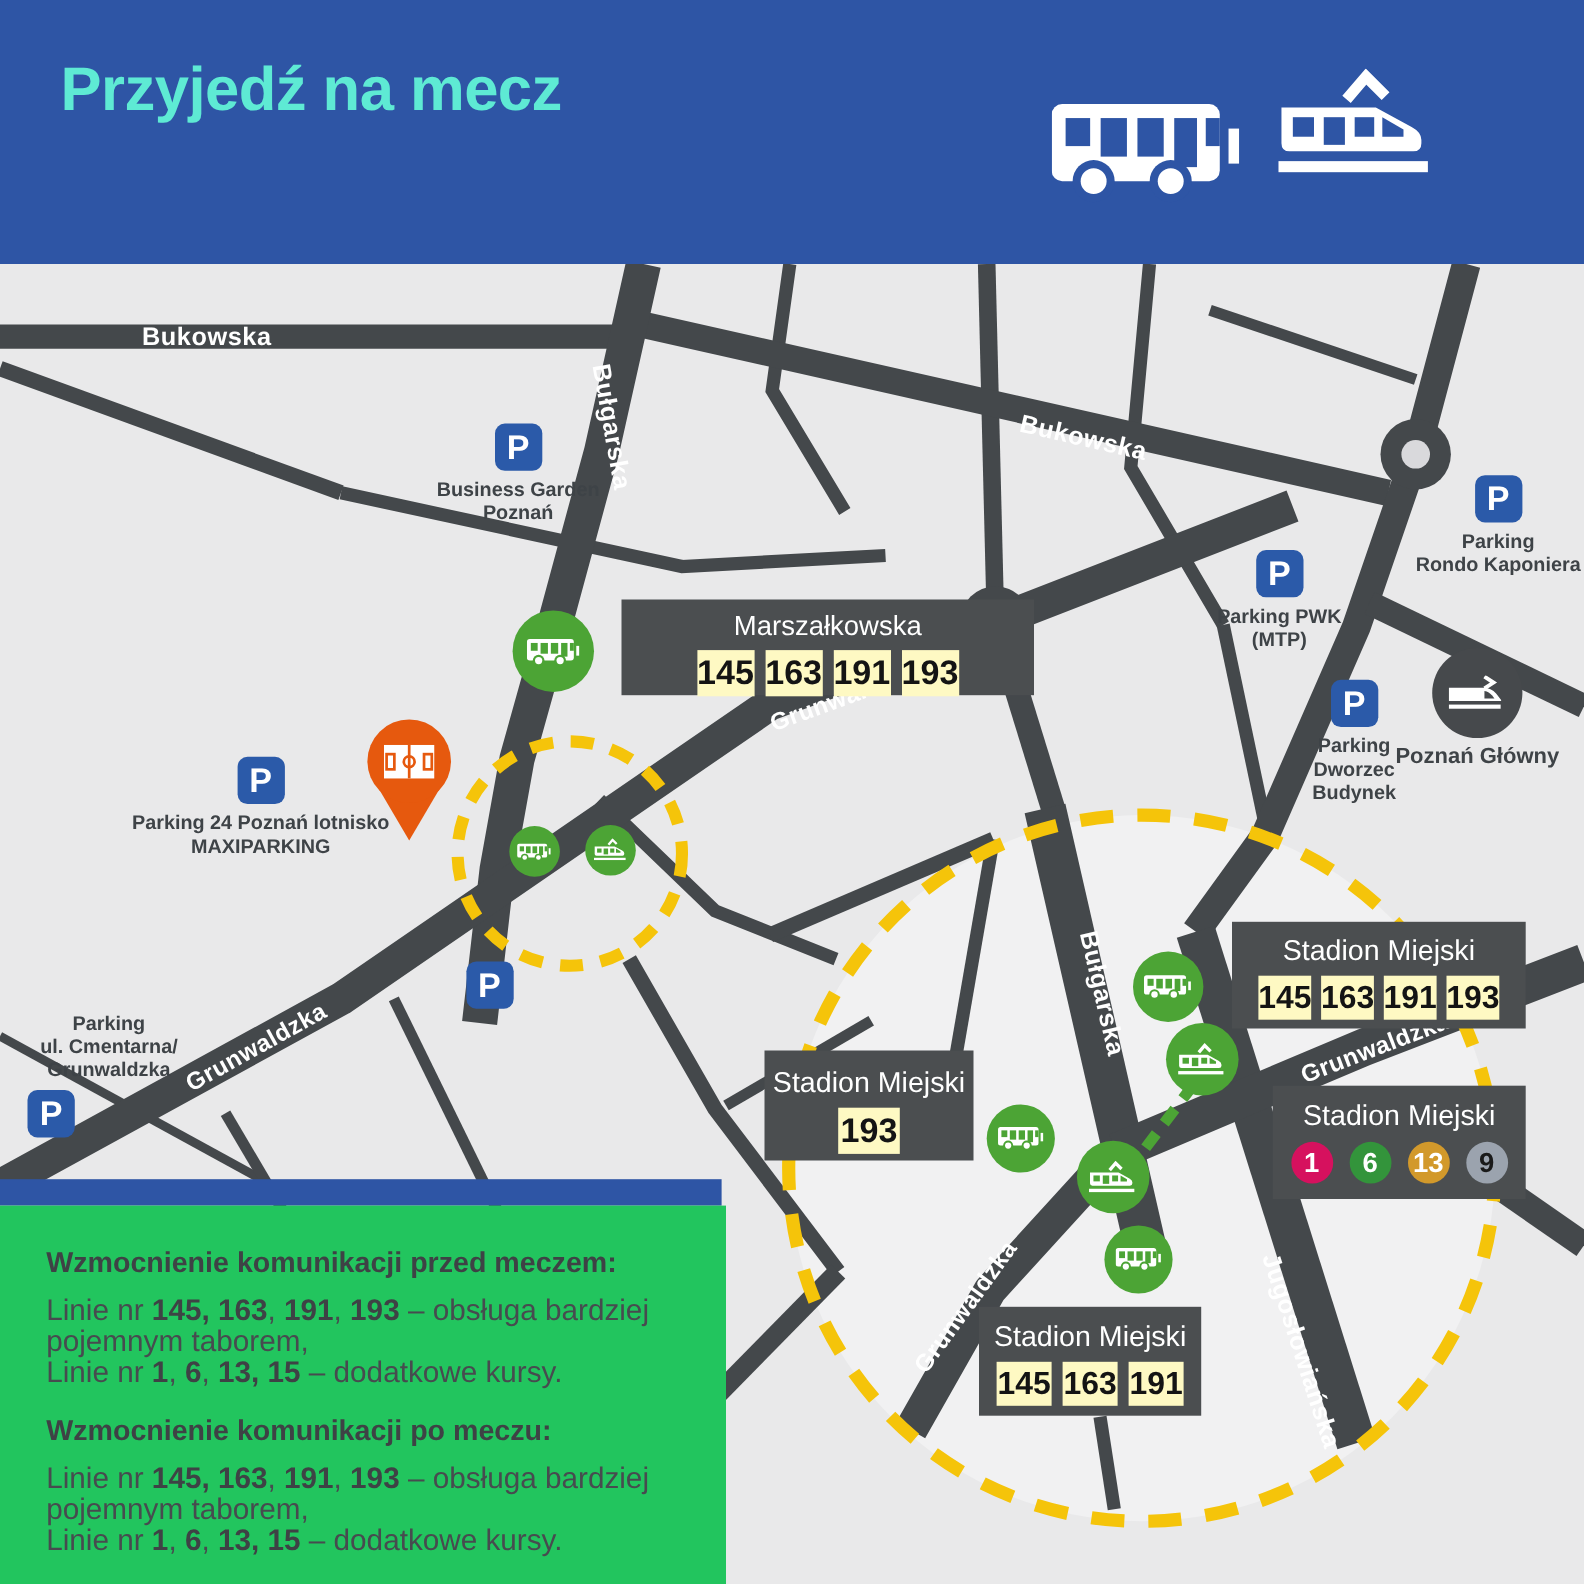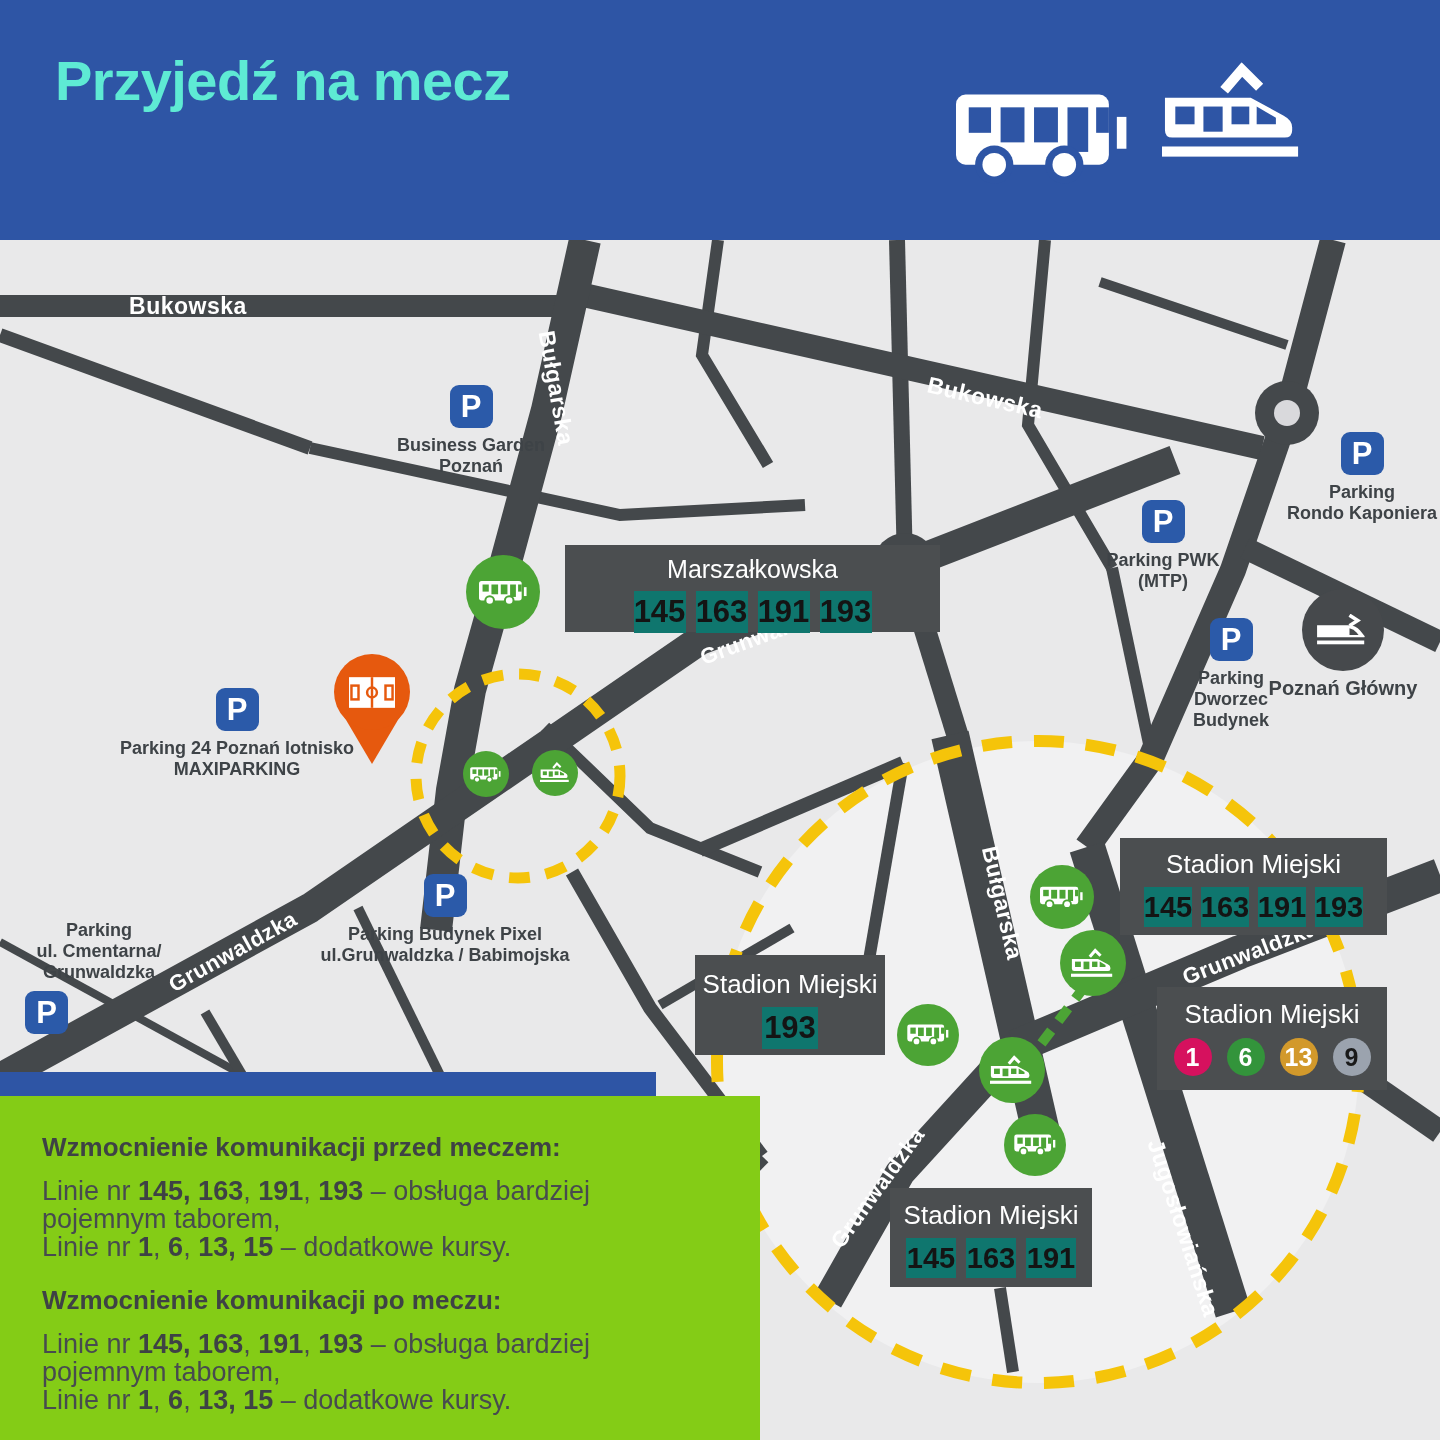--- a/index.html
+++ b/index.html
@@ -37,37 +37,37 @@
 
   
   .station-label{position:absolute;color:#3E4347;font-weight:bold;font-size:20px;
                  text-align:center;transform:translateX(-50%);white-space:nowrap;}
 
   
   .stopbox{position:absolute;background:#4B4E50;color:#FFFFFF;text-align:center;
            box-sizing:border-box;}
   .stop-title{font-weight:normal;font-size:26px;}
   .chip-row{display:flex;justify-content:center;gap:10px;margin-top:7px;}
-  .chip{background:#0f766e;color:#141414;font-weight:bold;display:flex;
+  .chip{background:#fef9c3;color:#141414;font-weight:bold;display:flex;
         align-items:center;justify-content:center;}
   .chip.c52{width:52px;height:42px;font-size:31px;}
   .chip.c48{width:48px;height:40px;font-size:29px;}
   .chip.c50{width:50px;height:40px;font-size:29px;}
   .chip.c56{width:56px;height:42px;font-size:31px;}
   .lcircle{width:38px;height:38px;border-radius:50%;font-weight:bold;font-size:25px;
            display:flex;align-items:center;justify-content:center;}
   .lc-1{background:#D6115E;color:#FFFFFF;}
   .lc-6{background:#33943B;color:#FFFFFF;}
   .lc-13{background:#D2992B;color:#FFFFFF;}
   .lc-15{background:#9BA3AE;color:#1A1A1A;}
   .circle-row{display:flex;justify-content:center;gap:15px;margin-top:8px;}
 
   
   .info-bar{position:absolute;left:0;top:832px;width:656px;height:24px;background:#2E55A5;}
-  .info-panel{position:absolute;left:0;top:856px;width:760px;height:344px;background:#84cc16;
+  .info-panel{position:absolute;left:0;top:856px;width:660px;height:344px;background:#22c55e;
               box-sizing:border-box;padding:36px 40px 0 42px;}
   .info-h{font-size:26px;font-weight:bold;color:#3E4245;margin:0 0 14px 0;}
   .info-p{font-size:27px;line-height:28px;color:#474B4F;margin:0 0 24px 0;}
   .info-p b{color:#3E4245;}
 </style>
 </head>
 <body>
 
 <div class="page">
 
@@ -257,24 +257,20 @@
     <div class="parking" style="left:87px;top:448px;width:300px">
       <div class="p-icon">P</div>
       <div class="p-label">
         <div>Parking 24 Poznań lotnisko</div>
         <div>MAXIPARKING</div>
       </div>
     </div>
 
     <div class="parking" style="left:295px;top:634px;width:300px">
       <div class="p-icon">P</div>
-      <div class="p-label">
-        <div>Parking Budynek Pixel</div>
-        <div>ul.Grunwaldzka / Babimojska</div>
-      </div>
     </div>
 
     <div class="parking parking--cmentarna" style="left:13px;top:680px;width:172px">
       <div class="p-icon">P</div>
       <div class="p-label">
         <div>Parking</div>
         <div>ul. Cmentarna/</div>
         <div>Grunwaldzka</div>
       </div>
     </div>

